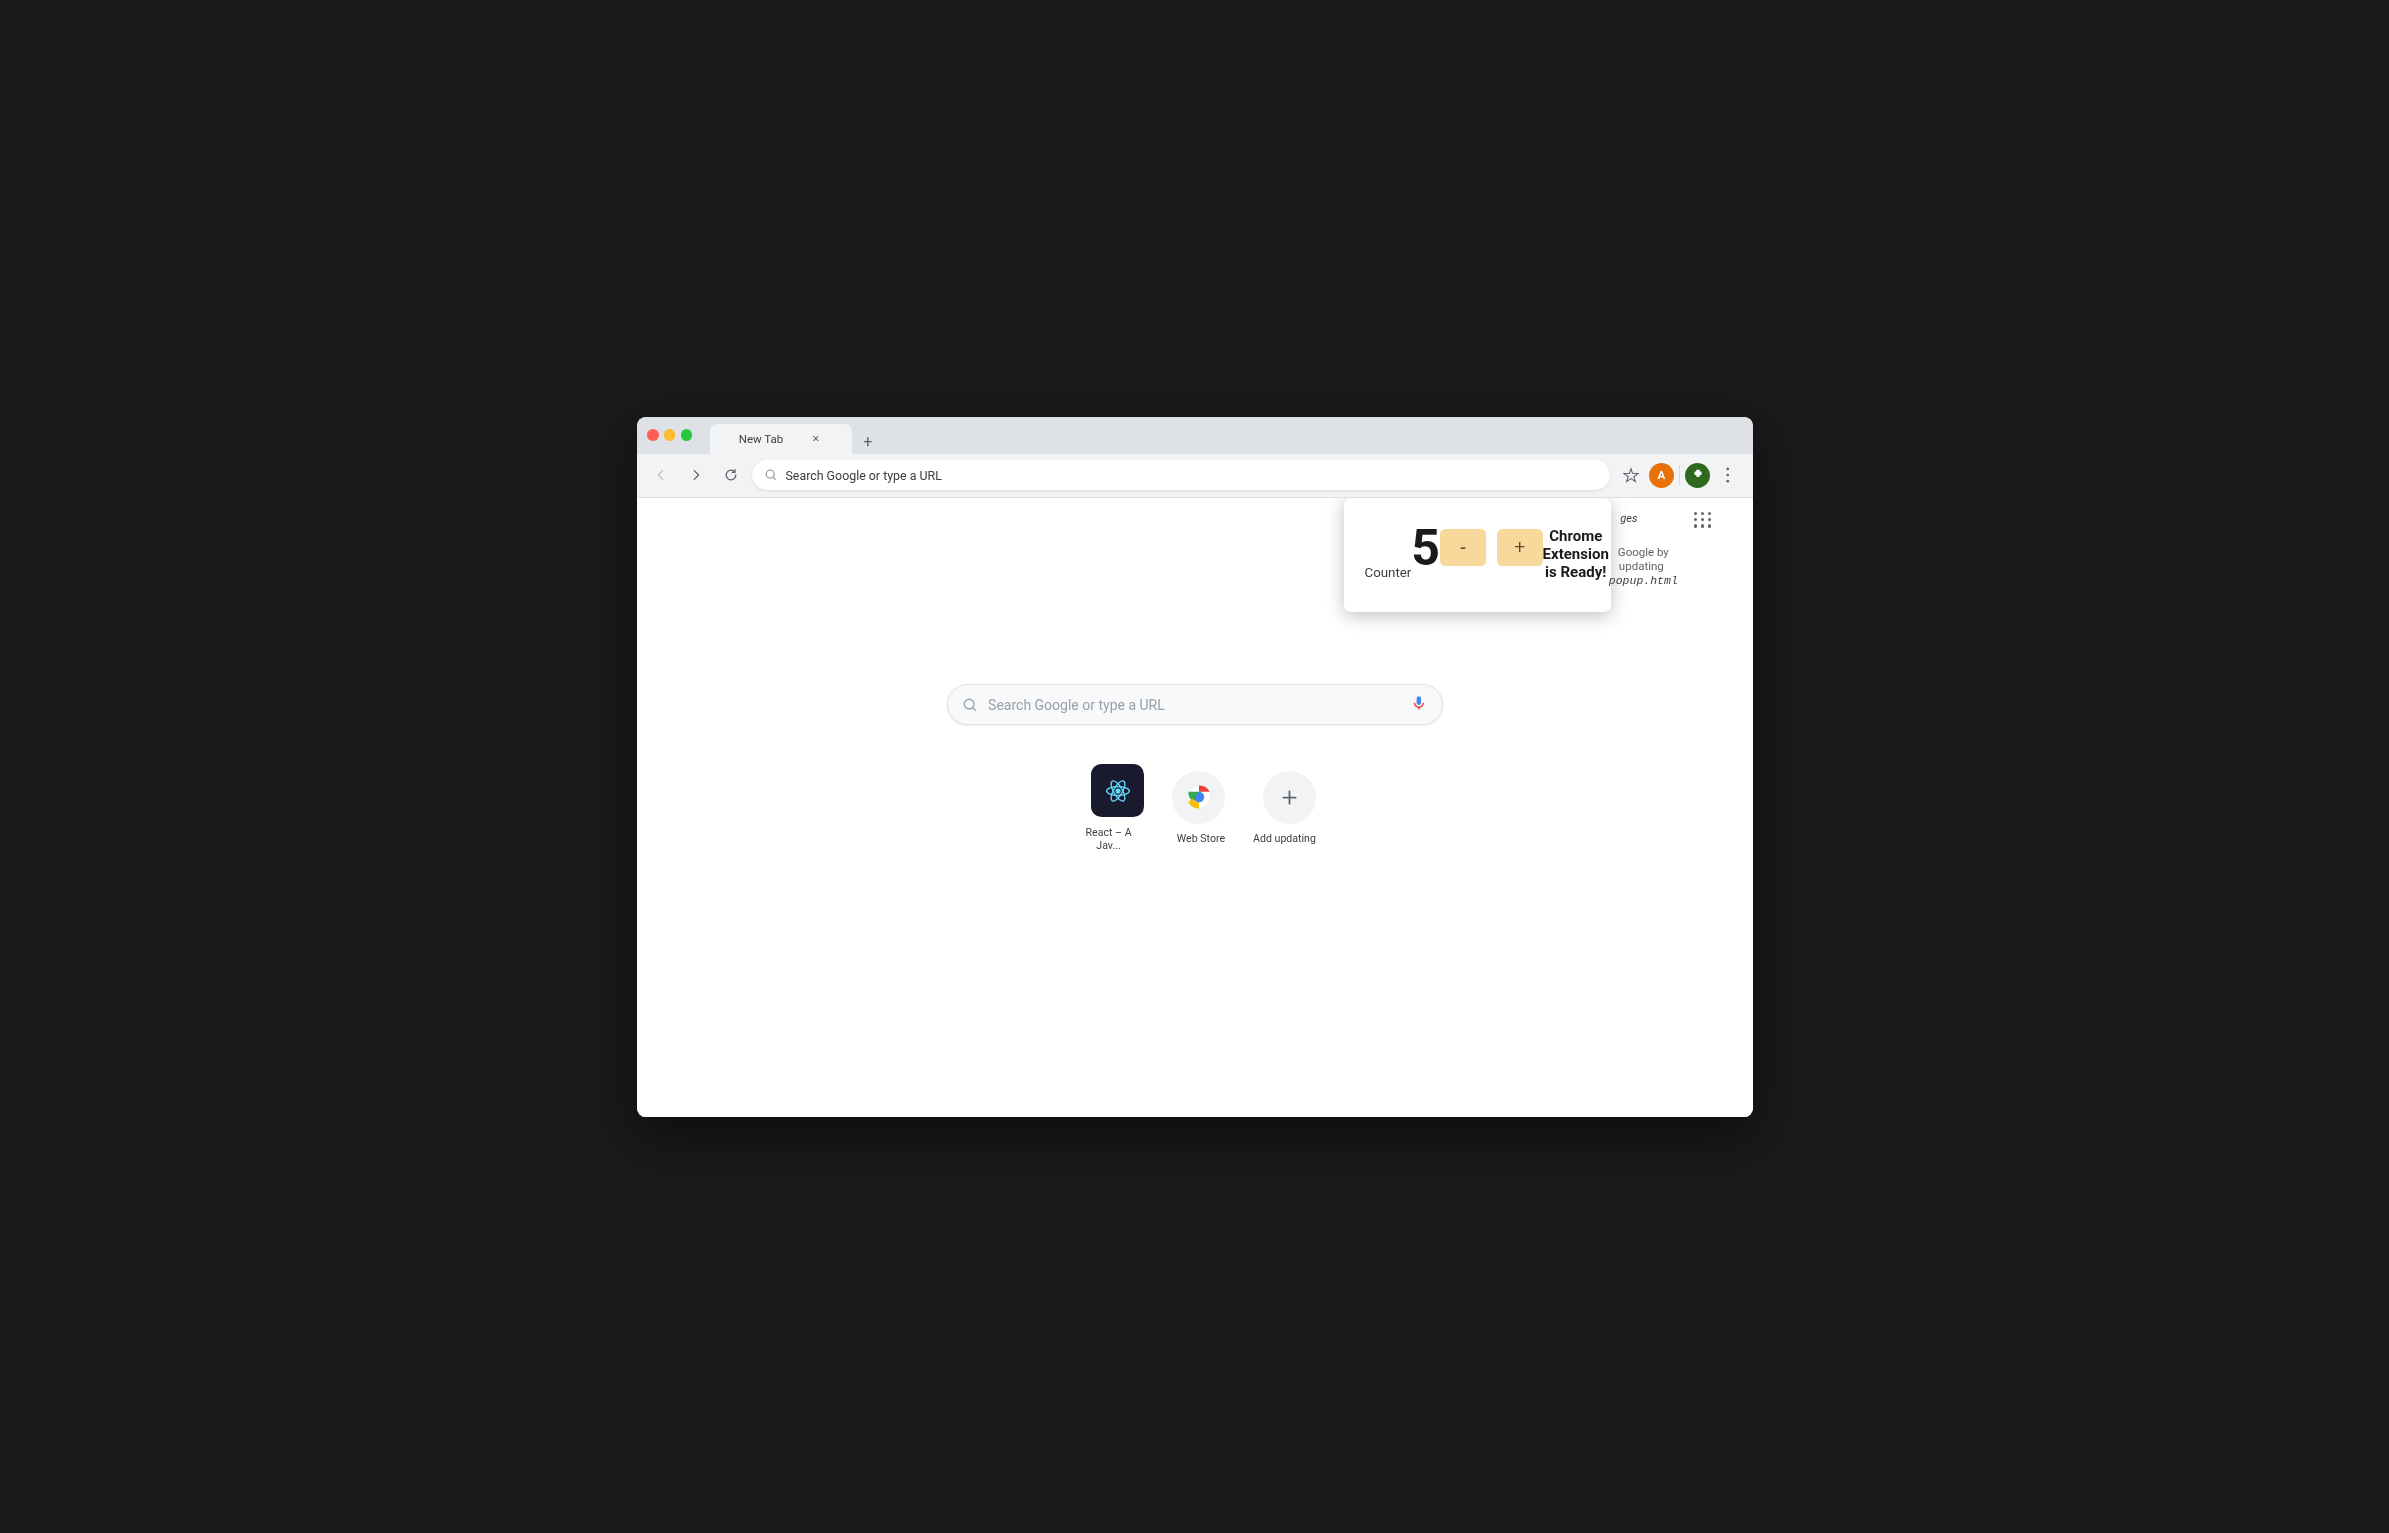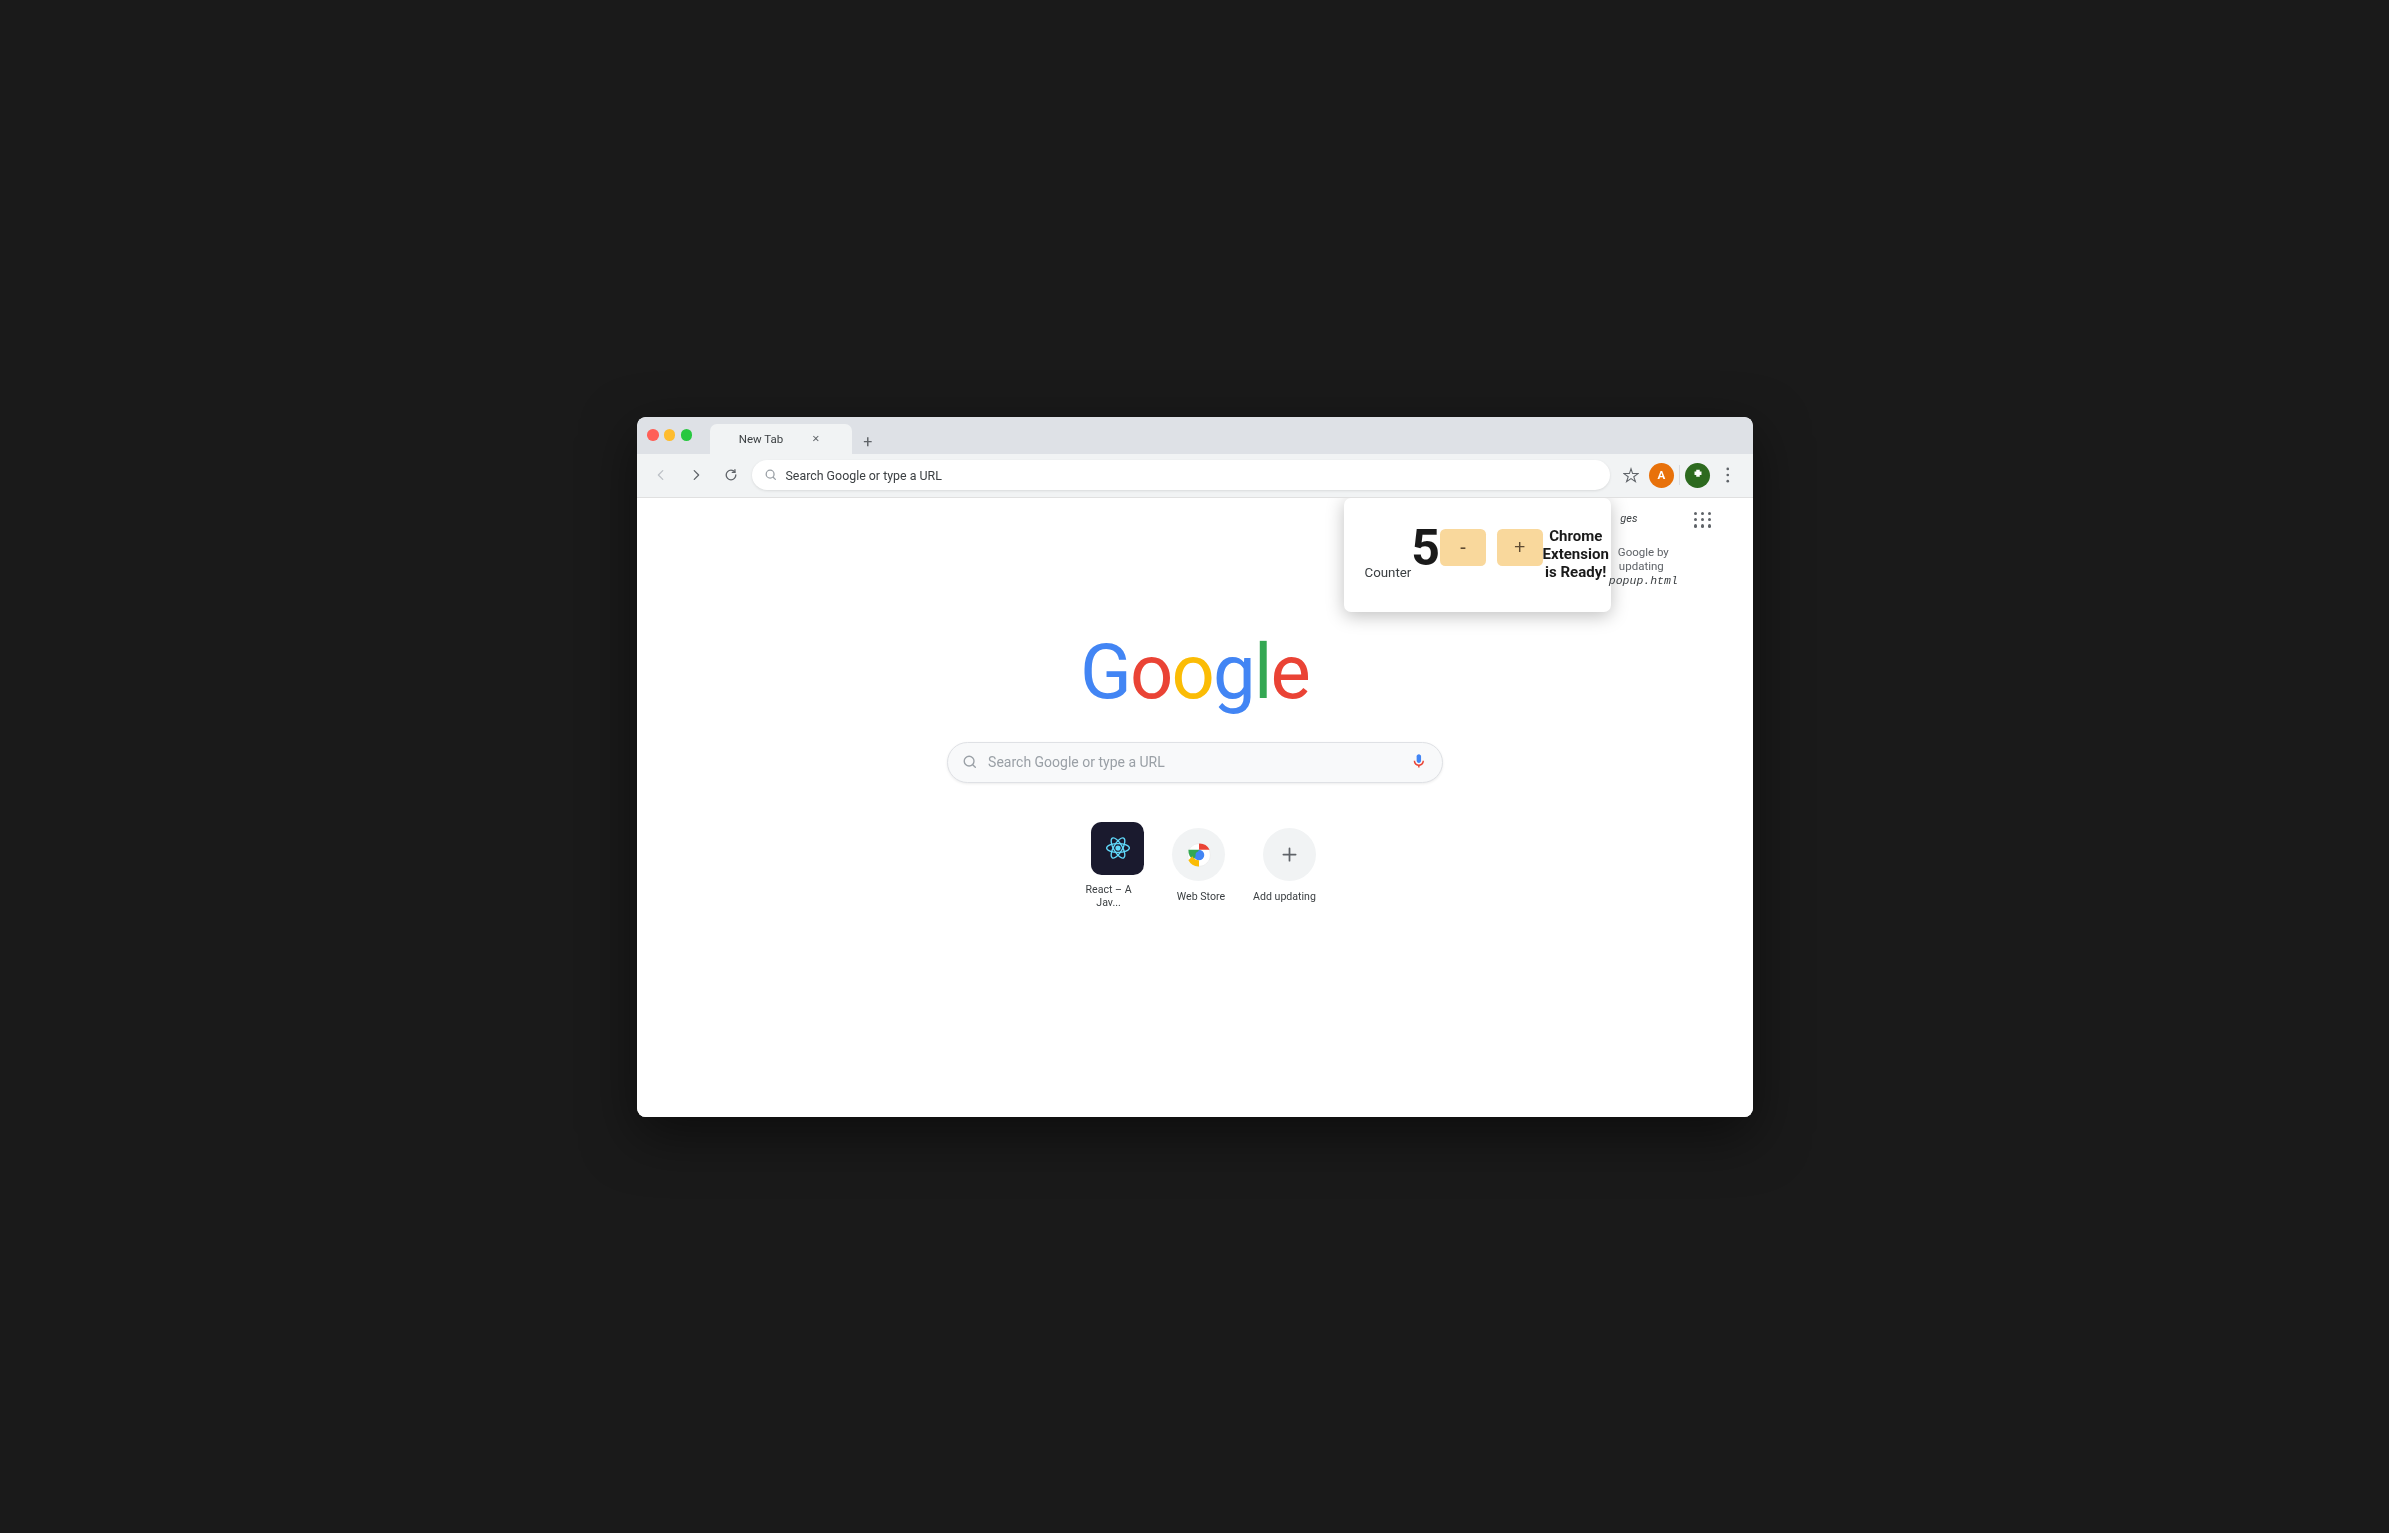--- a/index.html
+++ b/index.html
@@ -462,23 +462,20 @@
       <div style="width:3.5px;height:3.5px;background:#5f6368;border-radius:50%;"></div>
       <div style="width:3.5px;height:3.5px;background:#5f6368;border-radius:50%;"></div>
       <div style="width:3.5px;height:3.5px;background:#5f6368;border-radius:50%;"></div>
       <div style="width:3.5px;height:3.5px;background:#5f6368;border-radius:50%;"></div>
       <div style="width:3.5px;height:3.5px;background:#5f6368;border-radius:50%;"></div>
       <div style="width:3.5px;height:3.5px;background:#5f6368;border-radius:50%;"></div>
     </div>
 
     <div class="new-tab-page">
 
-      <div class="google-logo">
-        <span class="g-blue">G</span><span class="g-red">o</span><span class="g-yellow">o</span><span class="g-blue">g</span><span class="g-green">l</span><span class="g-red">e</span>
-      </div>
 
       <div class="search-bar">
         <svg width="16" height="16" viewBox="0 0 18 18" fill="none">
           <circle cx="8" cy="8" r="5.5" stroke="#9aa0a6" stroke-width="1.5"></circle>
           <path d="M12 12l3 3" stroke="#9aa0a6" stroke-width="1.5" stroke-linecap="round"></path>
         </svg>
         <span style="color:#9aa0a6;font-size:14px;">Search Google or type a URL</span>
         <div class="mic-icon">
           <svg class="mic-svg" viewBox="0 0 24 24">
             <path d="M12 15c1.66 0 3-1.34 3-3V6c0-1.66-1.34-3-3-3S9 4.34 9 6v6c0 1.66 1.34 3 3 3z" fill="#4285f4"></path>

